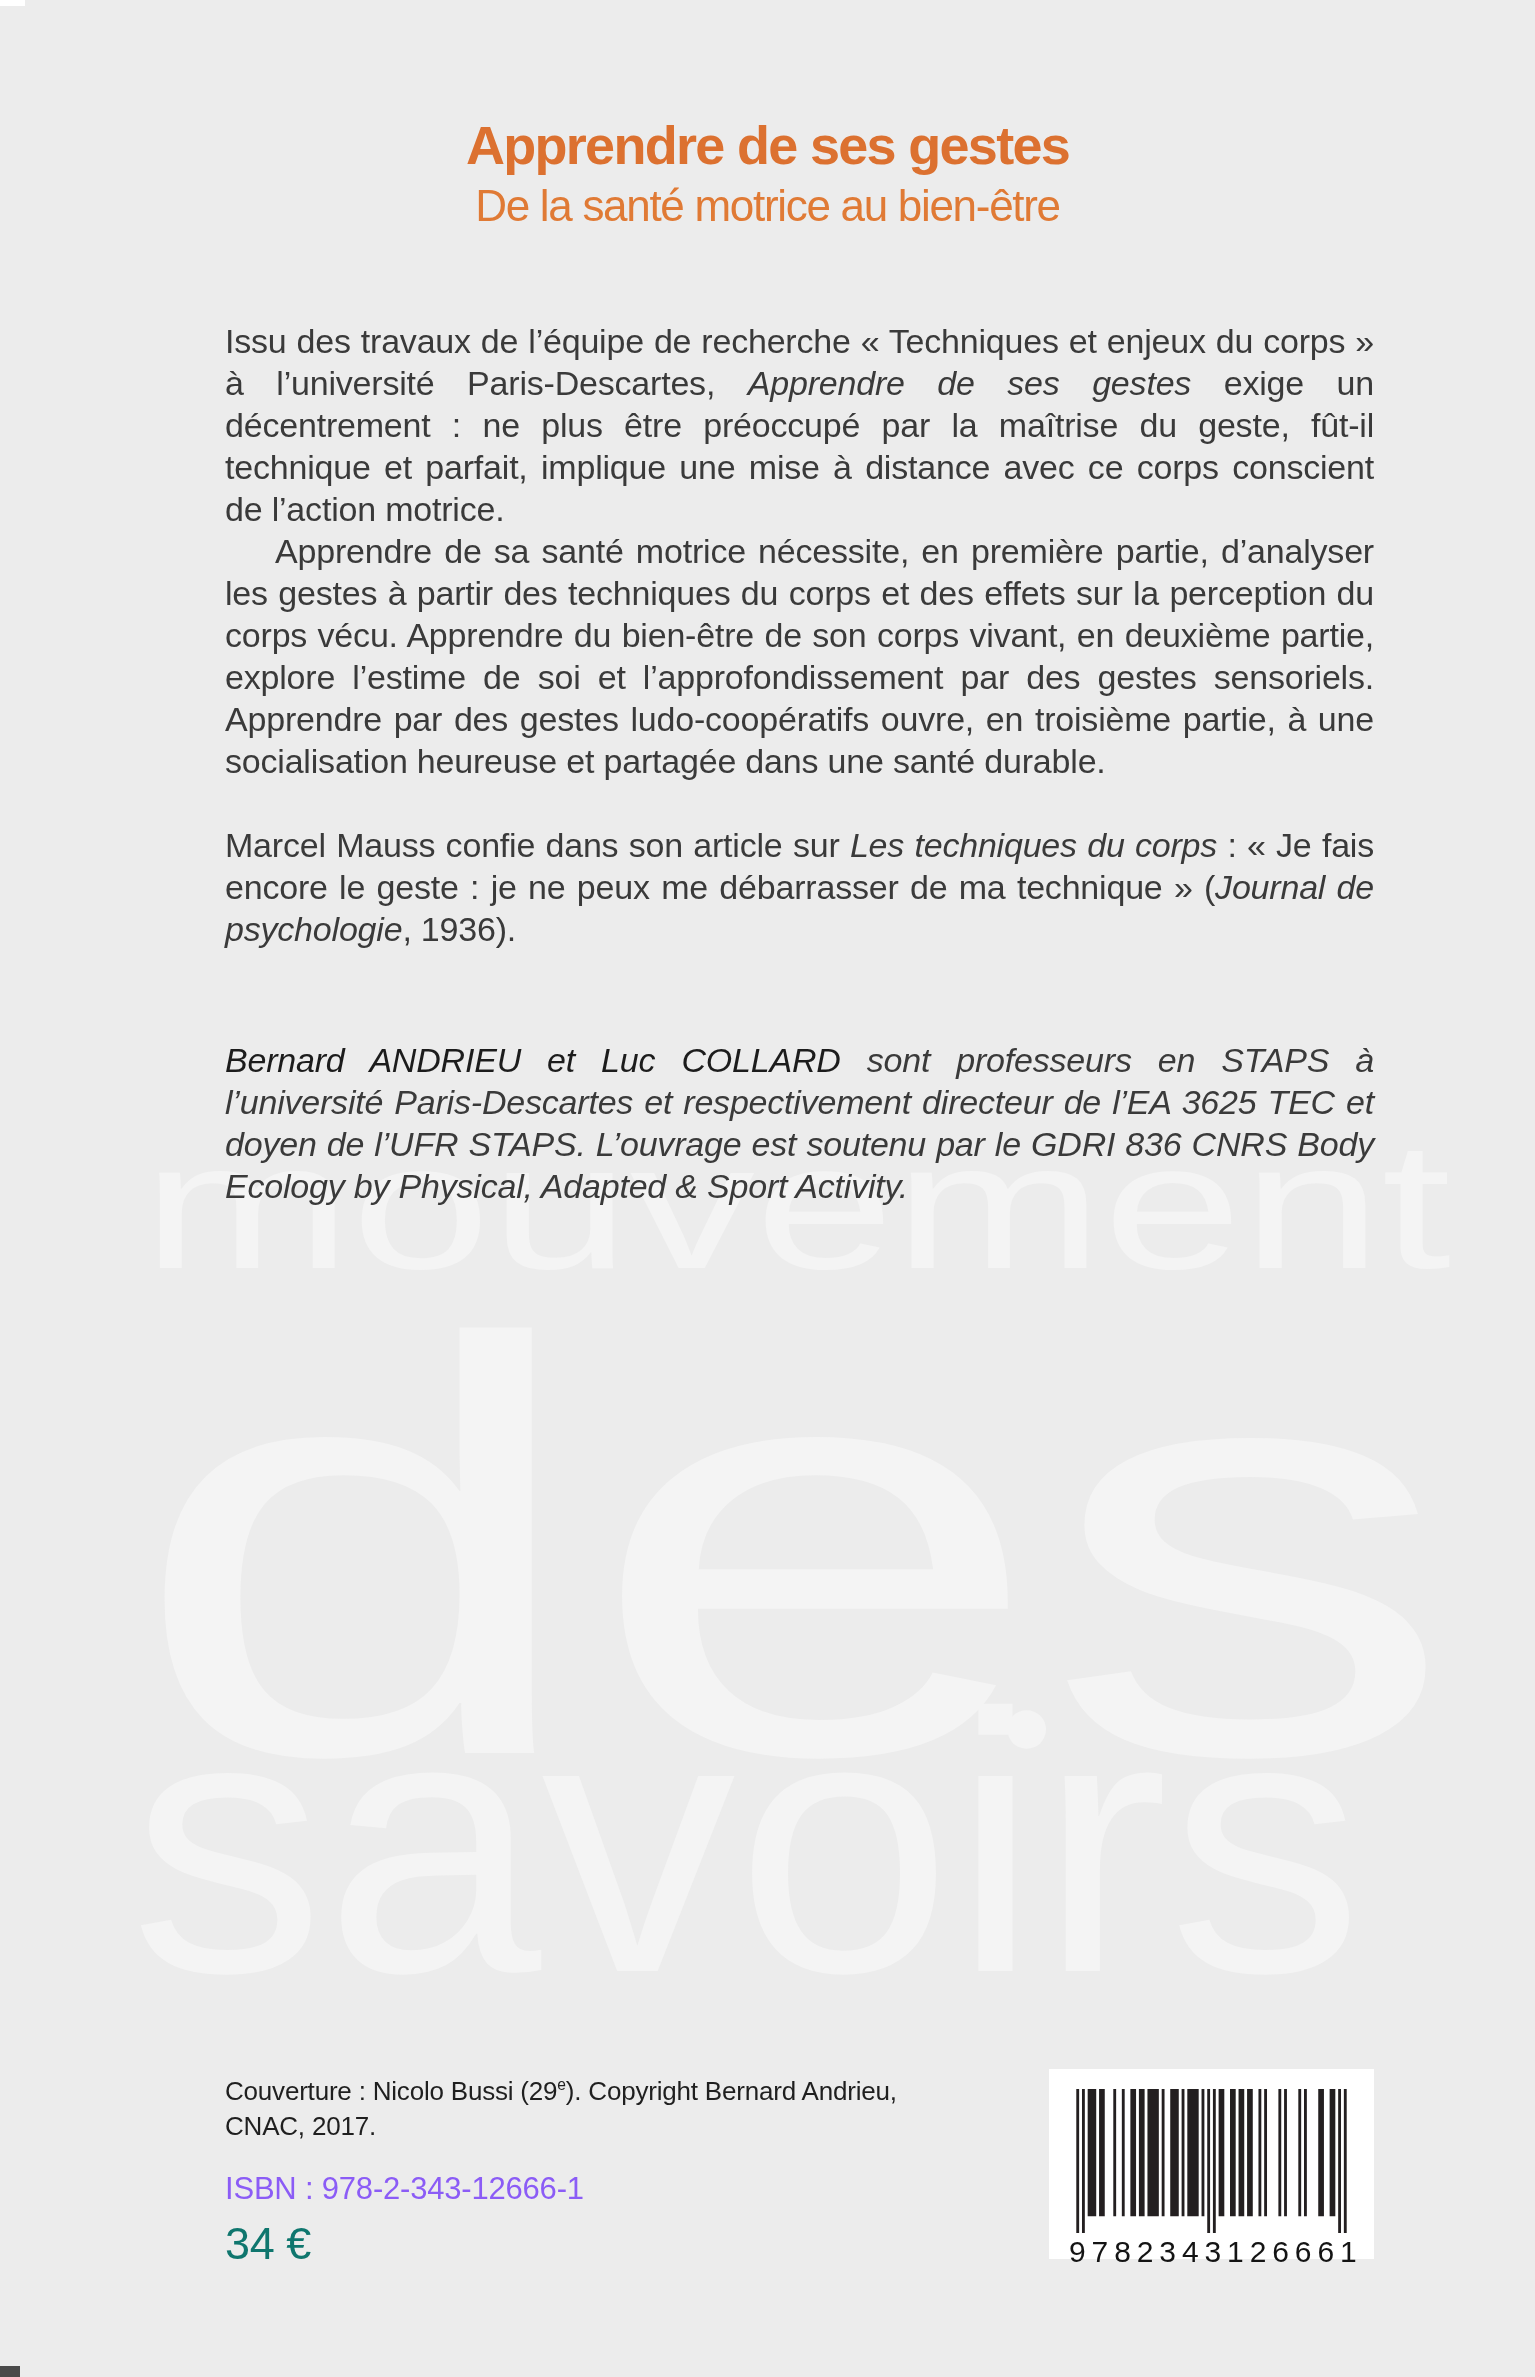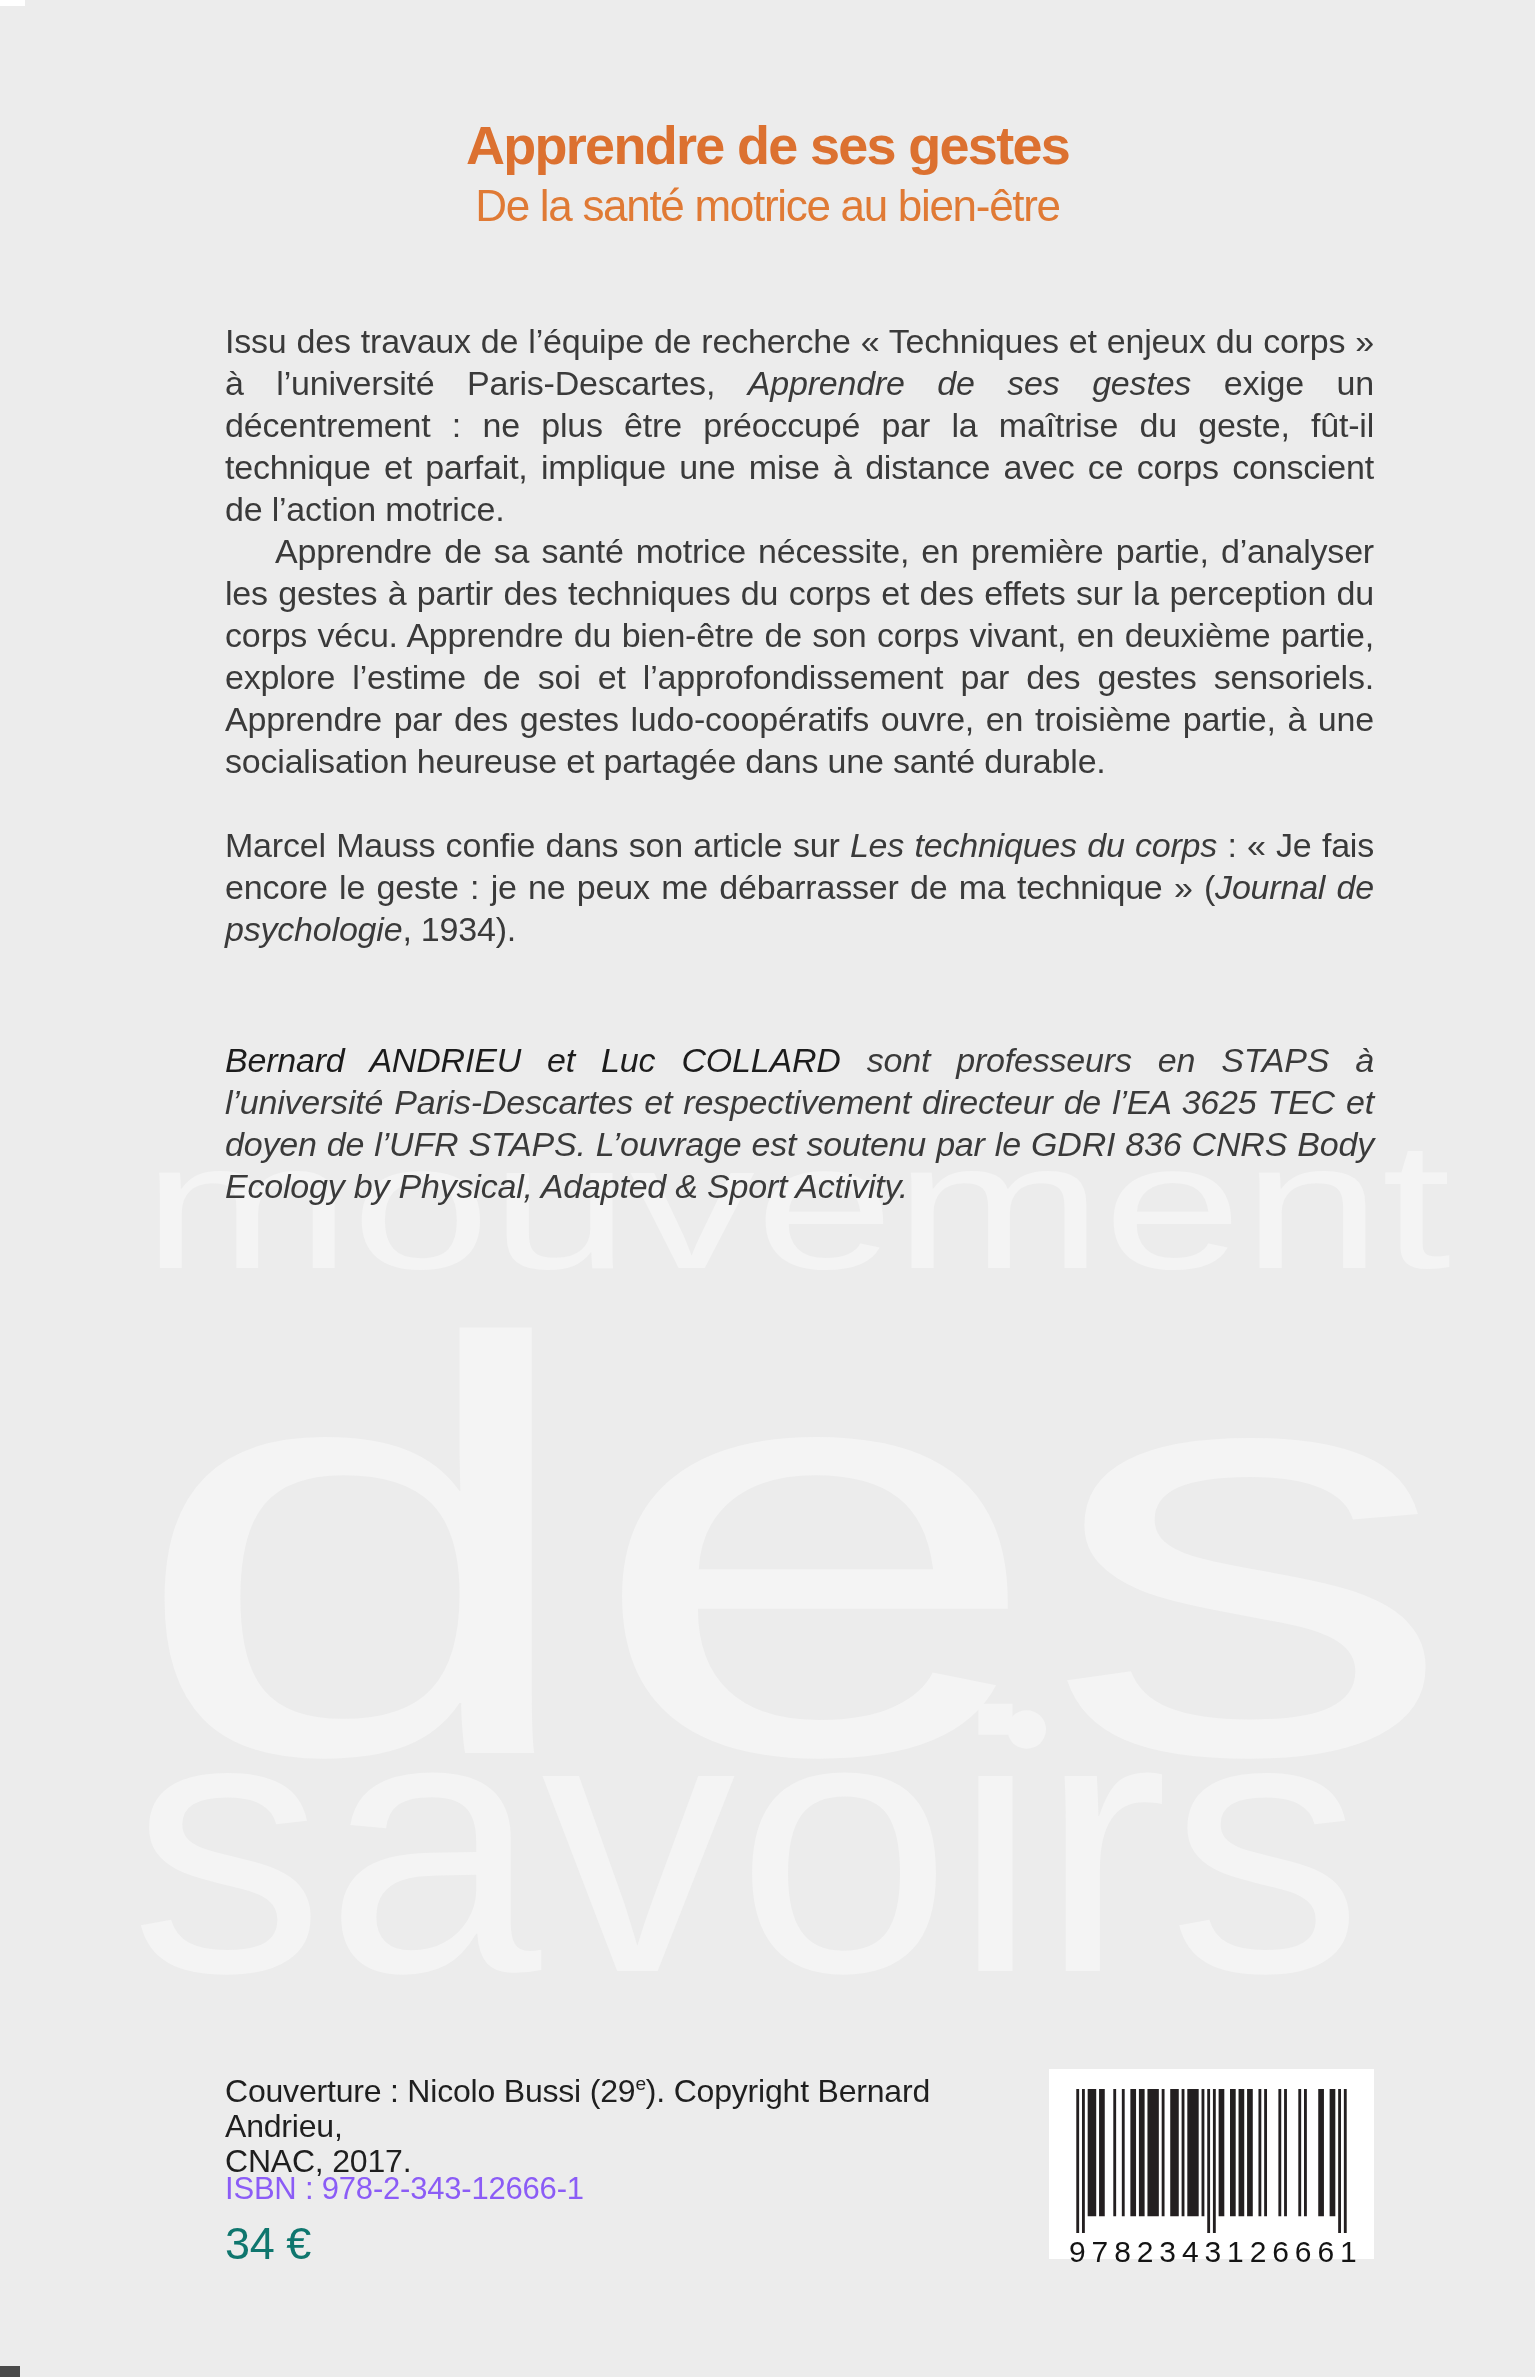--- a/index.html
+++ b/index.html
@@ -37,21 +37,21 @@
   .authors{
     position:absolute;left:225px;top:1039px;width:1149px;z-index:2;
     font-size:34px;line-height:42px;text-align:justify;letter-spacing:-0.2px;
     font-style:italic;color:#3a3a3a;
   }
   .authors p{margin:0;}
   .authors .names{font-weight:400;color:#1c1c1c;}
   
   .credit{
     position:absolute;left:225px;top:2074px;width:822px;z-index:2;
-    font-size:32px;line-height:35px;color:#1f1f1f;letter-spacing:-0.2px;
+    font-size:26px;line-height:35px;color:#1f1f1f;letter-spacing:-0.2px;
   }
   .credit sup{font-size:0.6em;vertical-align:super;line-height:0;}
   .credit .line2{display:block;}
   .isbn{
     position:absolute;left:225px;top:2171px;z-index:2;
     font-size:31px;color:#8b5cf6;letter-spacing:-0.2px;
   }
   .price{
     position:absolute;left:225px;top:2218px;z-index:2;
     font-size:45px;color:#0f766e;letter-spacing:-0.4px;
@@ -85,21 +85,21 @@
   </svg>
 
   <header class="titles">
     <h1 class="title">Apprendre de ses gestes</h1>
     <h2 class="subtitle">De la santé motrice au bien-être</h2>
   </header>
 
   <section class="synopsis">
     <p><span>Issu des travaux de l’équipe de recherche « Techniques et enjeux du corps » à l’université Paris-Descartes, </span><em>Apprendre de ses gestes</em><span> exige un décentrement : ne plus être préoccupé par la maîtrise du geste, fût-il technique et parfait, implique une mise à distance avec ce corps conscient de l’action motrice.</span></p>
     <p class="indent">Apprendre de sa santé motrice nécessite, en première partie, d’analyser les gestes à partir des techniques du corps et des effets sur la perception du corps vécu. Apprendre du bien-être de son corps vivant, en deuxième partie, explore l’estime de soi et l’approfondissement par des gestes sensoriels. Apprendre par des gestes ludo-coopératifs ouvre, en troisième partie, à une socialisation heureuse et partagée dans une santé durable.</p>
-    <p class="quote"><span>Marcel Mauss confie dans son article sur </span><em>Les techniques du corps</em><span> : « Je fais encore le geste : je ne peux me débarrasser de ma technique » (</span><em>Journal de psychologie</em><span>, 1934).</span></p>
+    <p class="quote"><span>Marcel Mauss confie dans son article sur </span><em>Les techniques du corps</em><span> : « Je fais encore le geste : je ne peux me débarrasser de ma technique » (</span><em>Journal de psychologie</em><span>, 1936).</span></p>
   </section>
 
   <section class="authors">
     <p><strong class="names">Bernard ANDRIEU et Luc COLLARD</strong><span> sont professeurs en STAPS à l’université Paris-Descartes et respectivement directeur de l’EA 3625 TEC et doyen de l’UFR STAPS. L’ouvrage est soutenu par le GDRI 836 CNRS Body Ecology by Physical, Adapted &amp; Sport Activity.</span></p>
   </section>
 
   <div class="credit">
     <span>Couverture : Nicolo Bussi (29</span><sup>e</sup><span>). Copyright Bernard Andrieu,</span>
     <span class="line2">CNAC, 2017.</span>
   </div>

